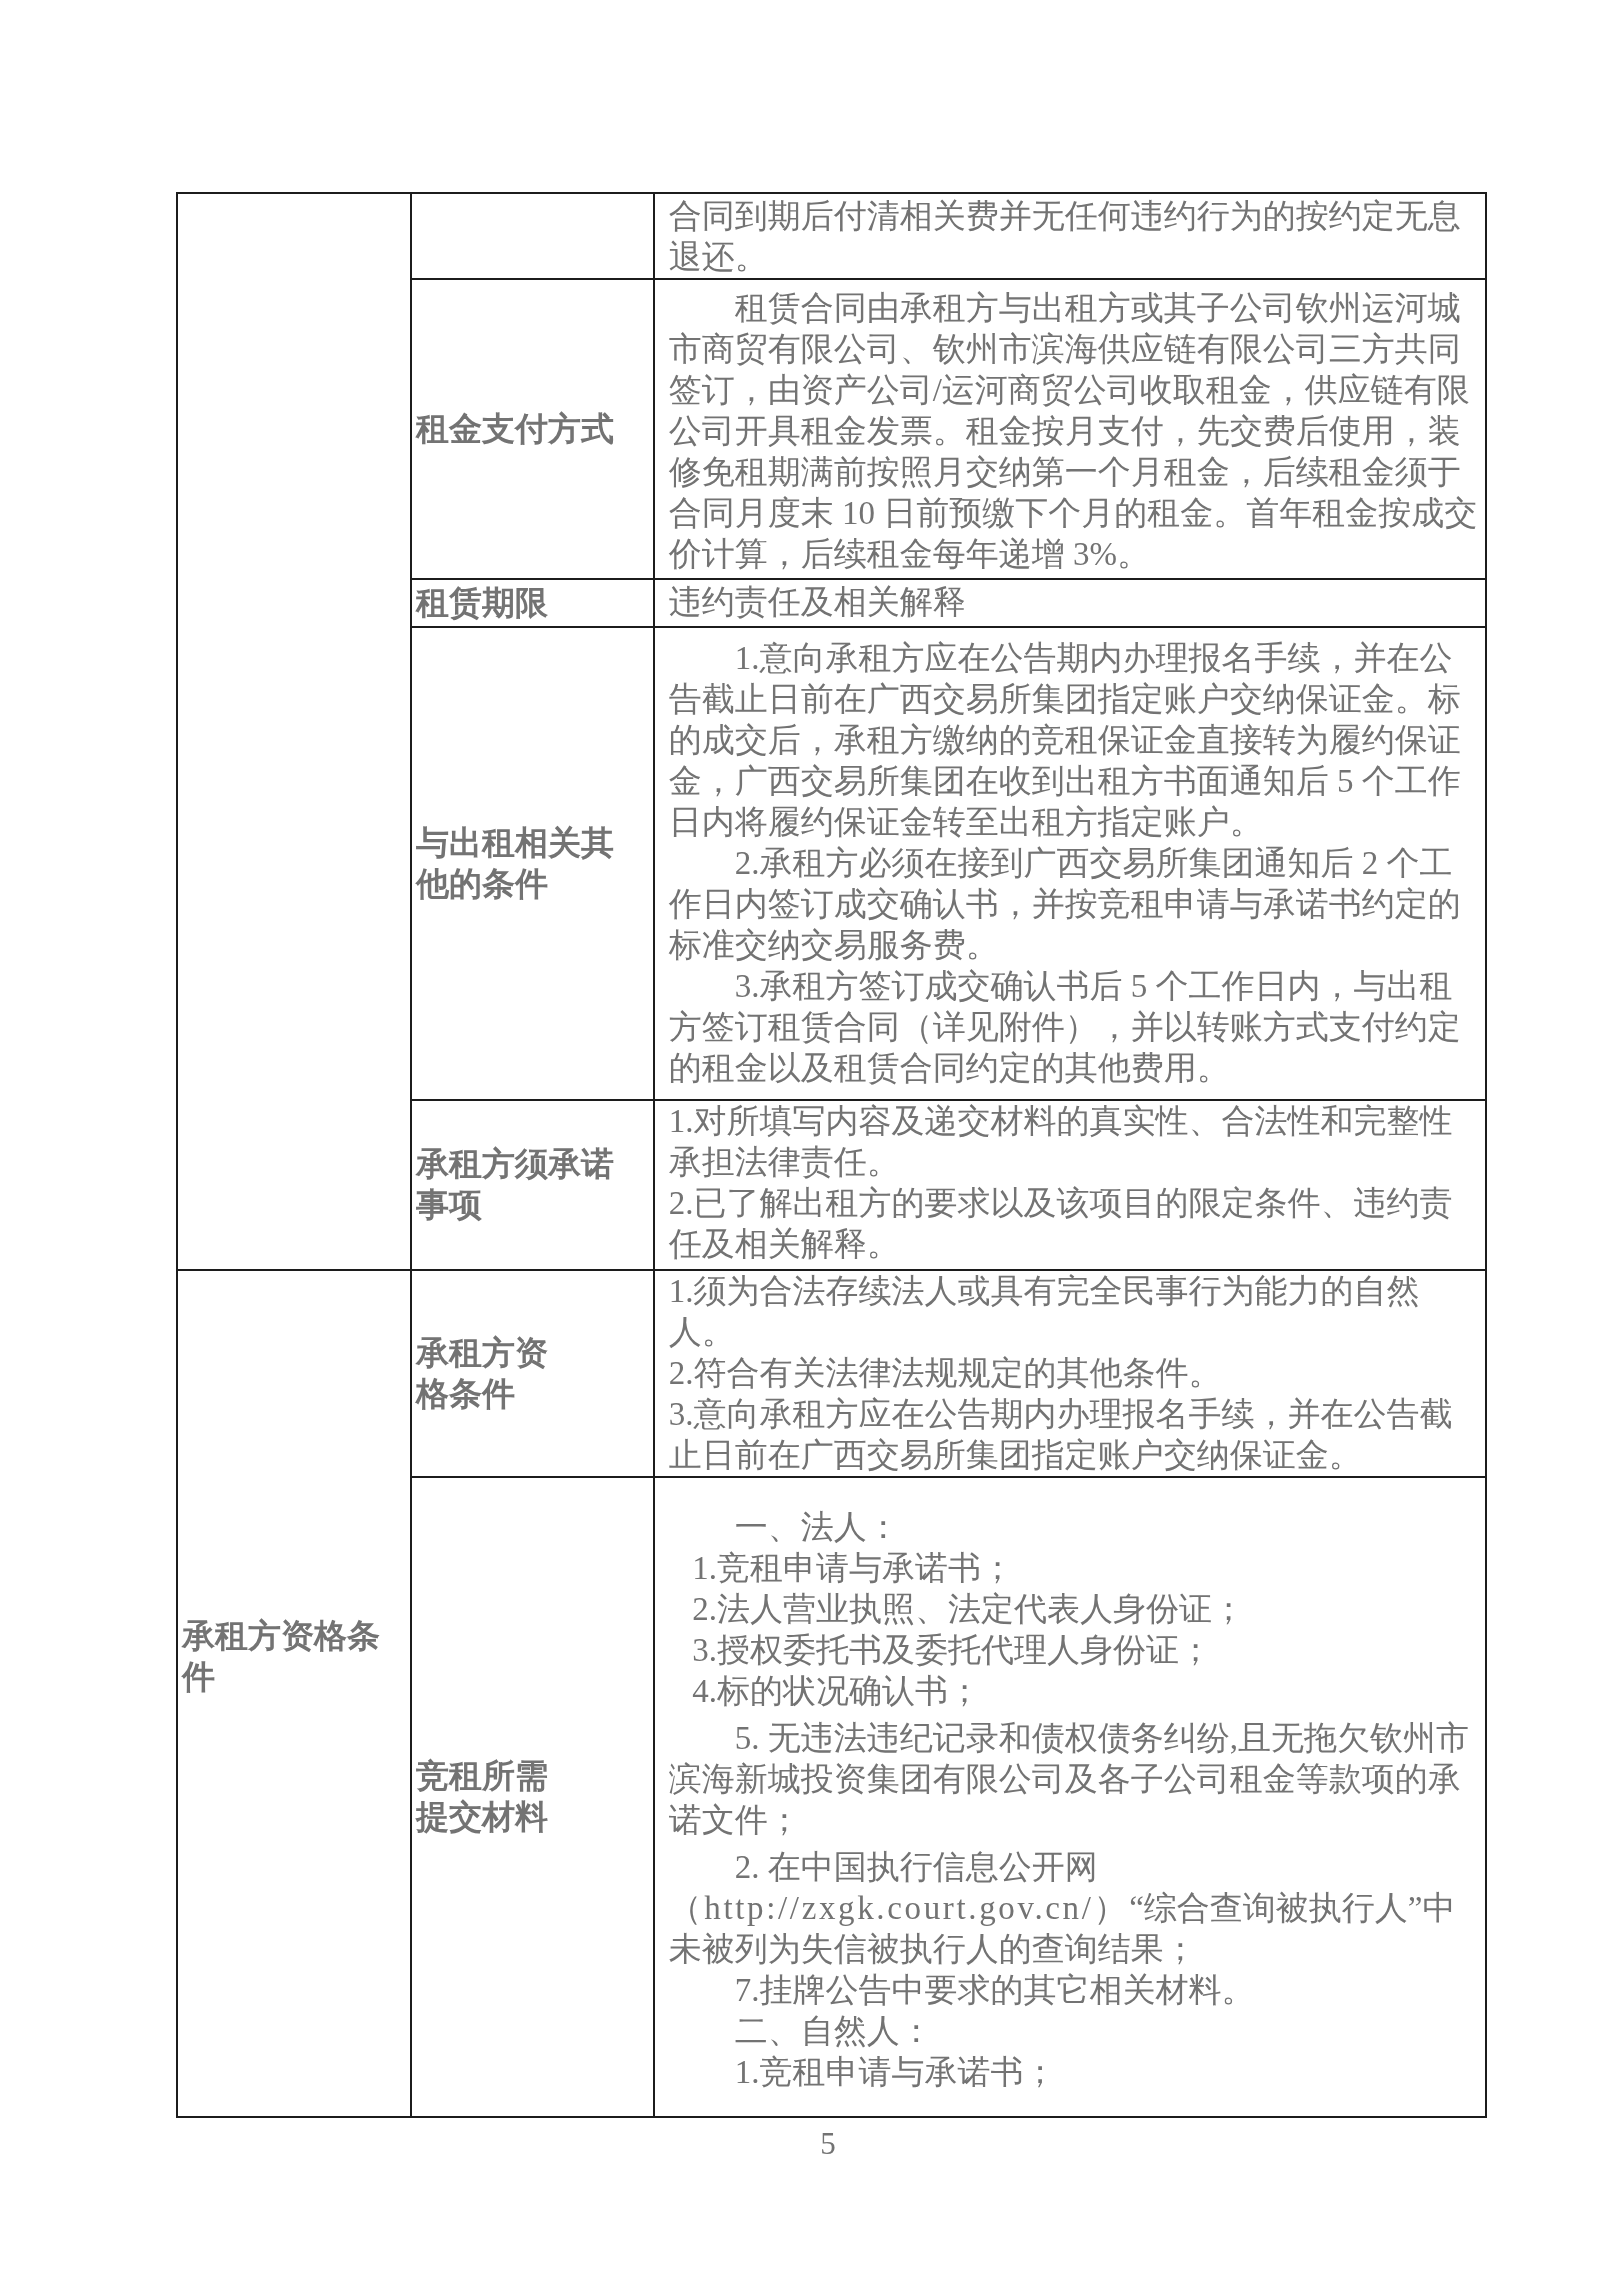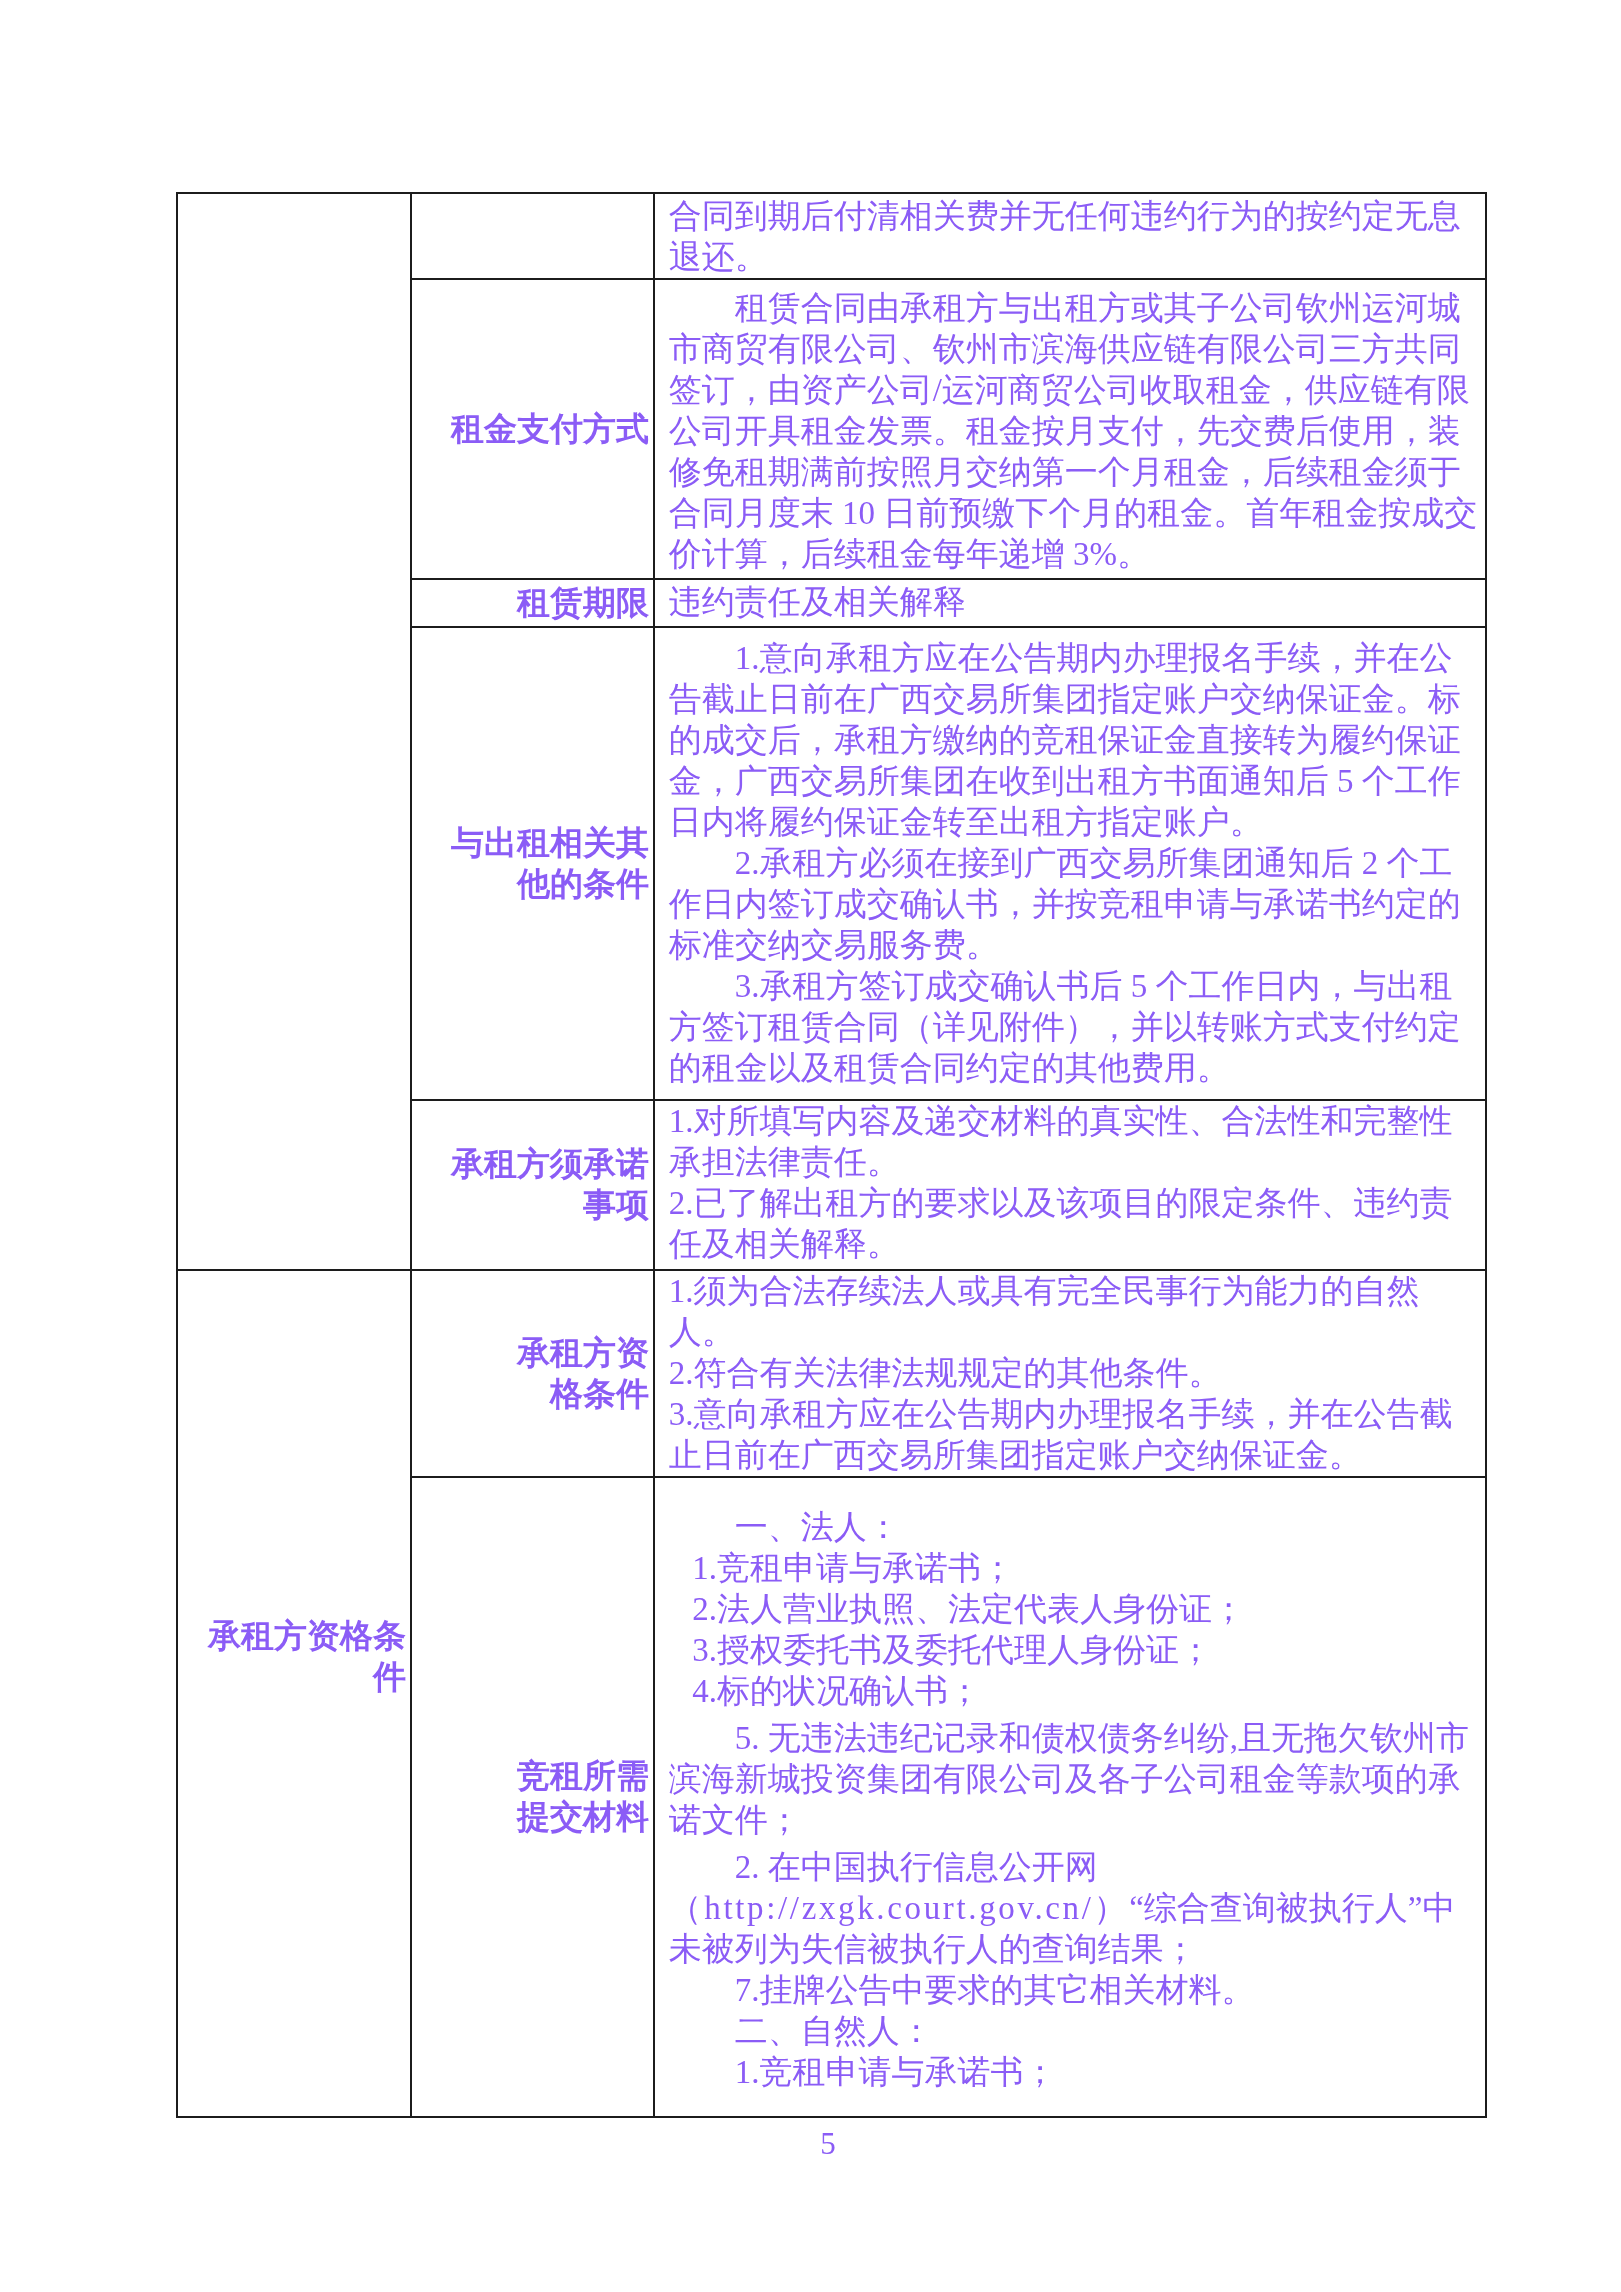--- a/index.html
+++ b/index.html
@@ -1,42 +1,42 @@
 <!DOCTYPE html>
 <html><head>
 <meta charset="utf-8">
 <style>
   html,body{margin:0;padding:0;background:#e8e8e8;}
   .page{
     position:relative;
     width:1621px;height:2293px;
     background:#ffffff;
     font-family:"Liberation Serif","DejaVu Serif",serif;
-    color:#8b5cf6;
+    color:#737373;
     margin:0 auto;
     overflow:hidden;
   }
   table.doc-table{
     position:absolute;left:176px;top:192px;
     width:1309px;
     border-collapse:collapse;
     table-layout:fixed;
   }
   td{
     border:2.9px solid #1c1c1c;
     vertical-align:top;
     padding:0 7.8px 0 13.7px;
     font-size:33px;
     line-height:41px;
     overflow:hidden;
     word-break:break-all;
   }
   td.lbl{
     vertical-align:middle;
-    text-align:right;
+    text-align:left;
     font-weight:bold;
     padding:0 3.9px;
     word-break:keep-all;
   }
   td.side{border-right:2.9px solid #1c1c1c;}
   .side-inner{transform:translateY(-51px);margin-top:28px;}
   p{margin:0;}
   .i2{text-indent:66px;}   
   .i1{text-indent:23.5px;}   
   .gap{margin-top:5.9px;}

